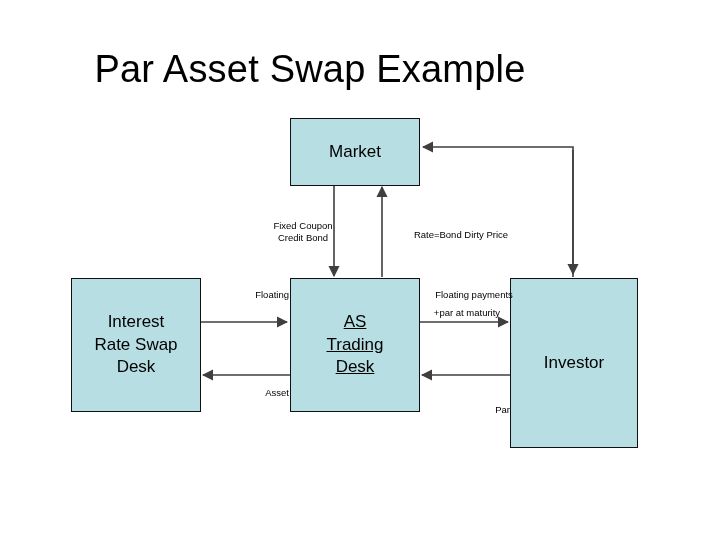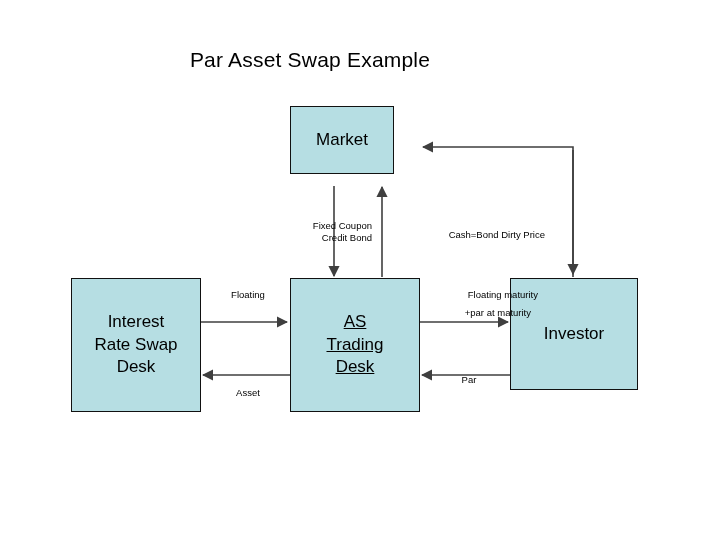--- a/index.html
+++ b/index.html
@@ -23,21 +23,21 @@
     top: 0;
     width: 728px;
     height: 546px;
   }
   .title {
     position: absolute;
     left: 0;
     top: 48px;
     width: 620px;
     text-align: center;
-    font-size: 21px;
+    font-size: 38px;
     color: #000000;
     letter-spacing: 0.2px;
     white-space: nowrap;
   }
   .node {
     position: absolute;
     background: #b6dee3;
     border: 1.5px solid #111111;
     box-sizing: border-box;
     display: flex;
@@ -53,25 +53,24 @@
     white-space: pre-line;
   }
   .edge-label {
     position: absolute;
     color: #000000;
     font-size: 9.5px;
     line-height: 1.3;
     white-space: pre-line;
   }
   .edge-label.center {
-    text-align: center;
+    text-align: right;
   }
   .edge-label.left {
-    text-align: right;
-    margin-left: 14px;
+    text-align: center;
   }
 </style>
 </head>
 <body>
 
 <div id="slide">
 
   <div class="title">Par Asset Swap Example</div>
 
   <svg id="diagram-svg" viewBox="0 0 728 546" xmlns="http://www.w3.org/2000/svg">
@@ -91,48 +90,48 @@
 
     <line x1="200" y1="322" x2="287" y2="322" stroke="#3f3f3f" stroke-width="1.6" marker-end="url(#arrow-end)"></line>
 
     <line x1="290" y1="375" x2="203" y2="375" stroke="#3f3f3f" stroke-width="1.6" marker-end="url(#arrow-end)"></line>
 
     <line x1="419" y1="322" x2="508" y2="322" stroke="#3f3f3f" stroke-width="1.6" marker-end="url(#arrow-end)"></line>
 
     <line x1="511" y1="375" x2="422" y2="375" stroke="#3f3f3f" stroke-width="1.6" marker-end="url(#arrow-end)"></line>
   </svg>
 
-  <div class="node" style="left:290px; top:106px; width:104px; height:68px;align-items:center;">
+  <div class="node" style="left:290px; top:118px; width:130px; height:68px;align-items:center;">
     <span class="node-label">Market</span>
   </div>
 
   <div class="node" style="left:71px; top:278px; width:130px; height:134px;">
     <span class="node-label">Interest
 Rate Swap
 Desk</span>
   </div>
 
   <div class="node" style="left:290px; top:278px; width:130px; height:134px;text-decoration:underline;">
     <span class="node-label">AS
 Trading
 Desk</span>
   </div>
 
-  <div class="node" style="left:510px; top:278px; width:128px; height:112px;">
+  <div class="node" style="left:510px; top:278px; width:128px; height:170px;">
     <span class="node-label">Investor</span>
   </div>
 
   <div class="edge-label left" style="left:248px; top:220px; width:110px;">Fixed Coupon
 Credit Bond</div>
 
-  <div class="edge-label left" style="left:391px; top:229px; width:140px;">Cash=Bond Dirty Price</div>
+  <div class="edge-label left" style="left:391px; top:229px; width:140px;">Rate=Bond Dirty Price</div>
 
   <div class="edge-label center" style="left:207px; top:289px; width:82px;">Floating</div>
 
   <div class="edge-label center" style="left:207px; top:387px; width:82px;">Asset</div>
 
-  <div class="edge-label left" style="left:424px; top:289px; width:100px;">Floating maturity</div>
+  <div class="edge-label left" style="left:424px; top:289px; width:100px;">Floating payments</div>
 
   <div class="edge-label left" style="left:417px; top:307px; width:100px;">+par at maturity</div>
 
-  <div class="edge-label center" style="left:428px; top:374px; width:82px;">Par</div>
+  <div class="edge-label center" style="left:428px; top:404px; width:82px;">Par</div>
 
 </div>
 
 </body></html>

